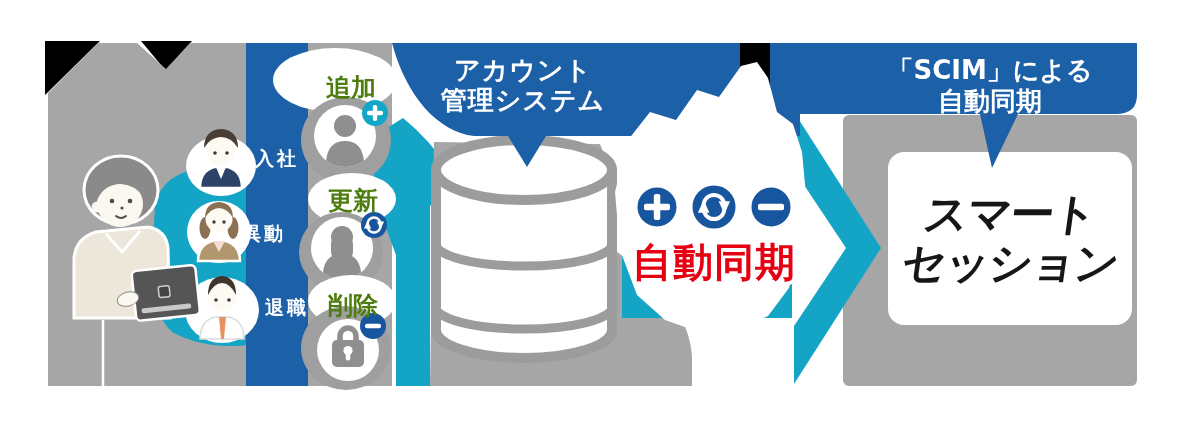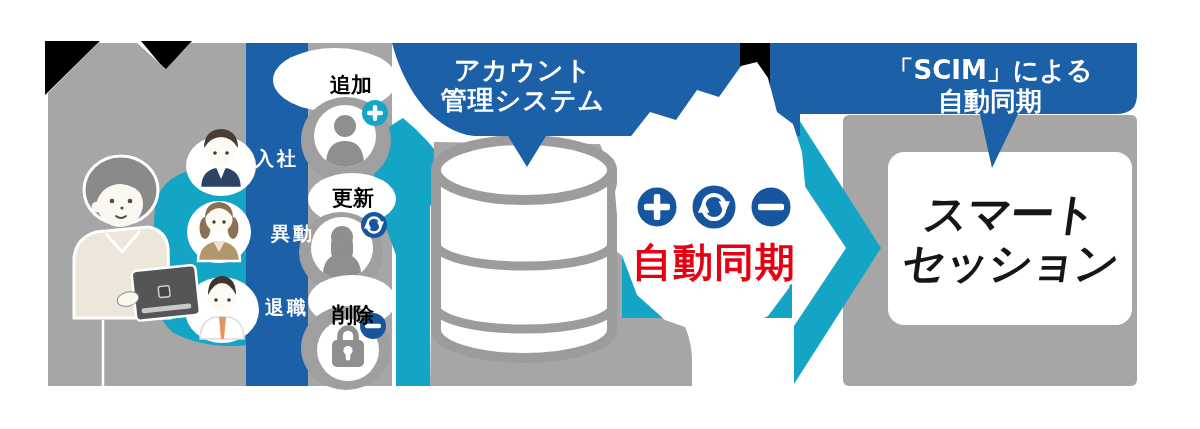--- a/index.html
+++ b/index.html
@@ -1,20 +1,20 @@
 <!DOCTYPE html>
 <html><head>
 <meta charset="utf-8">
 <style>
   html,body{margin:0;padding:0;background:#fff;}
   #stage{position:relative;width:1200px;height:429px;background:#fff;overflow:hidden;
          font-family:"DejaVu Sans","Liberation Sans",sans-serif;}
   #art{position:absolute;left:0;top:0;}
   .t{position:absolute;font-weight:800;text-align:center;white-space:nowrap;line-height:1.1;}
-  .op-label{color:#000000;font-size:21px;width:90px;font-family:Liberation Serif, serif;}
+  .op-label{color:#4d7c0f;font-size:25px;width:90px;font-family:Liberation Serif, serif;}
   .evt-label{color:#fff;font-size:19px;width:62px;letter-spacing:3px;}
   .bub{color:#fff;font-size:26px;width:206px;letter-spacing:1px;}
   .bub2{color:#fff;font-size:26px;width:244px;}
   .sync-text{color:#e60012;font-size:40px;width:194px;letter-spacing:1px;font-weight:900;
     text-shadow:-3px -3px 0 #fff,3px -3px 0 #fff,-3px 3px 0 #fff,3px 3px 0 #fff,
                  0 -3px 0 #fff,0 3px 0 #fff,-3px 0 0 #fff,3px 0 0 #fff;}
   .logo-line{color:#161616;font-size:44px;width:244px;font-weight:900;letter-spacing:-2px;
     transform:skewX(-8deg);}
 </style>
 </head>
@@ -184,24 +184,24 @@
     <use href="#refresh-glyph" transform="translate(714,207) scale(1.15)"></use>
   </g>
   <g>
     <circle cx="771" cy="207" r="21" fill="#17559e" stroke="#fff" stroke-width="3"></circle>
     <rect x="758" y="203.8" width="26" height="6.5" rx="2" fill="#fff"></rect>
   </g>
 </svg>
 
   <div class="t op-label" style="left:306px;top:74px;">追加</div>
   <div class="t op-label" style="left:308px;top:187px;text-align:center;">更新</div>
-  <div class="t op-label" style="left:308px;top:304px;">削除</div>
+  <div class="t op-label" style="left:308px;top:292px;">削除</div>
 
   <div class="t evt-label" style="left:246px;top:148px;">入社</div>
-  <div class="t evt-label" style="left:262px;top:223px;">異動</div>
+  <div class="t evt-label" style="left:233px;top:223px;">異動</div>
   <div class="t evt-label" style="left:256px;top:297px;">退職</div>
 
   <div class="t bub" style="left:420px;top:56px;">アカウント</div>
   <div class="t bub" style="left:420px;top:86px;">管理システム</div>
 
   <div class="t sync-text" style="left:617px;top:240px;">自動同期</div>
 
   <div class="t bub2" style="left:868px;top:56px;">「SCIM」による</div>
   <div class="t bub2" style="left:868px;top:87px;">自動同期</div>
 

